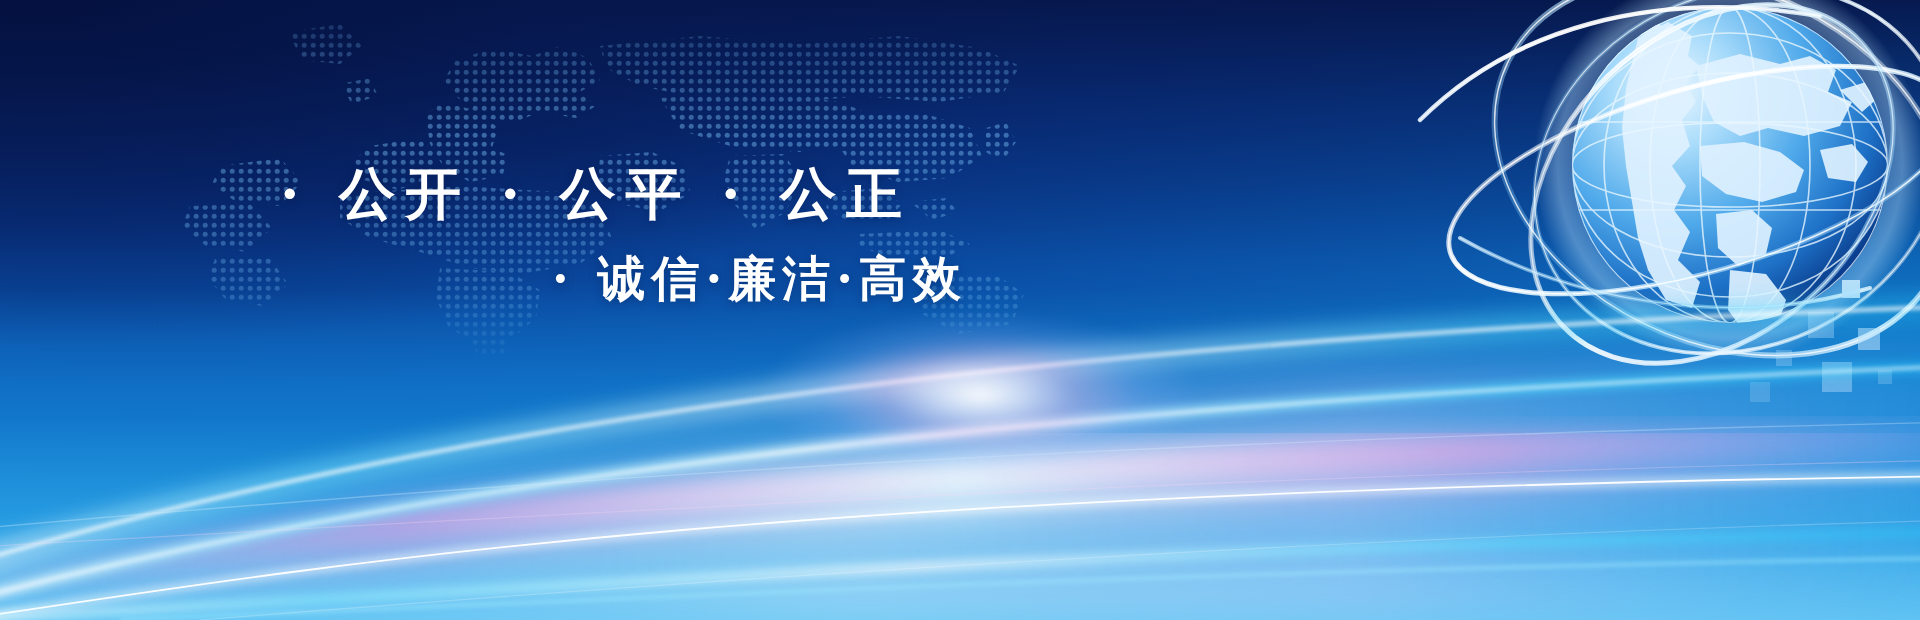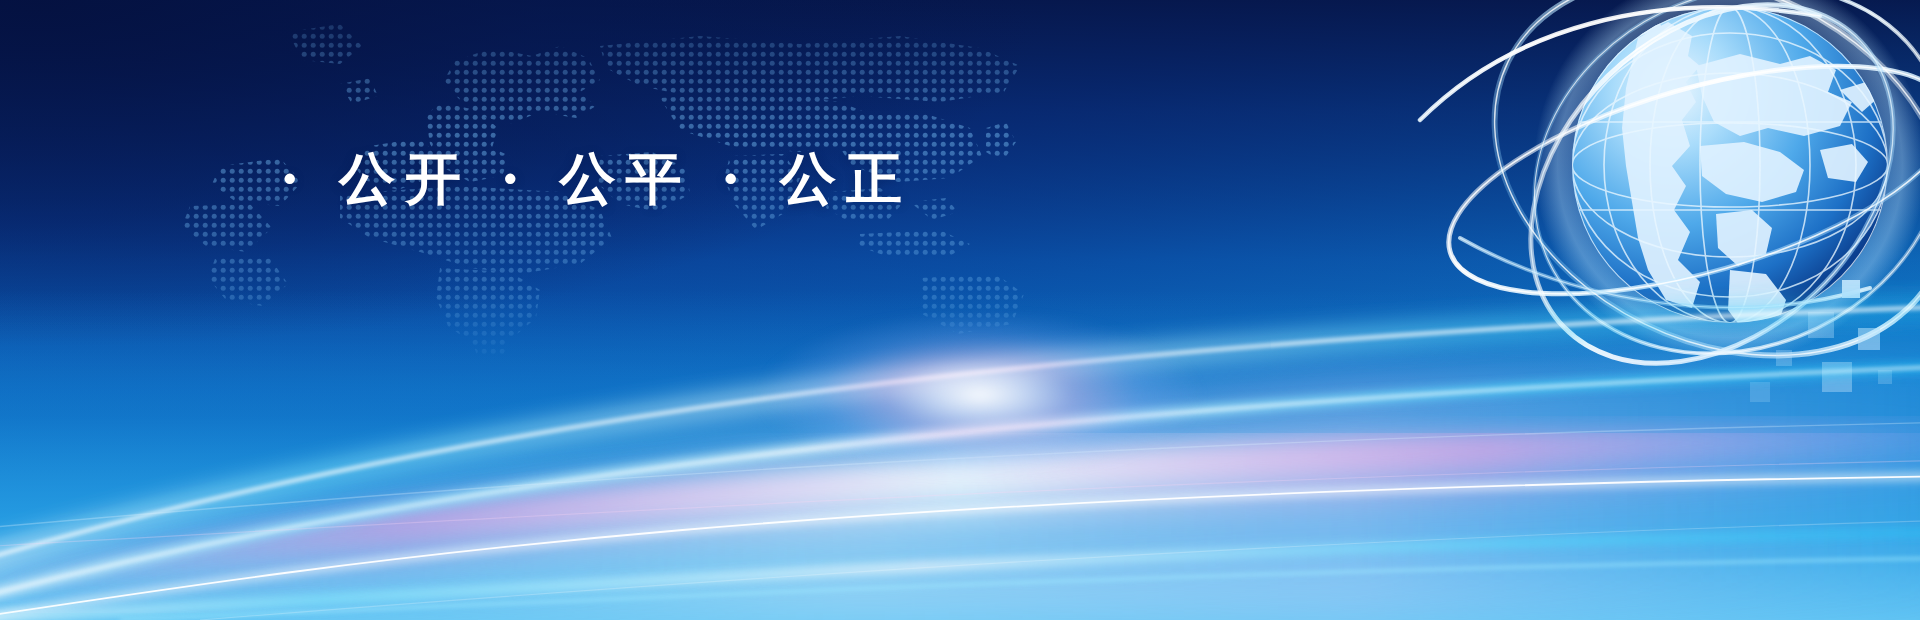--- a/index.html
+++ b/index.html
@@ -68,21 +68,21 @@
   .corebloom{
     position:absolute; left:700px; bottom:120px; width:560px; height:210px;
     background:radial-gradient(50% 50% at 50% 50%, rgba(255,255,255,0.98) 0%, rgba(255,245,255,0.72) 16%, rgba(243,196,238,0.42) 34%, rgba(170,190,255,0.18) 58%, rgba(120,200,255,0) 80%);
     filter:blur(6px);
     pointer-events:none;
   }
 
   
   .slogan{
     position:absolute;
-    left:0; top:0; width:1100px; height:340px;
+    left:0; top:15px; width:1100px; height:340px;
     pointer-events:none;
   }
   .line{
     position:absolute;
     color:#ffffff;
     white-space:nowrap;
     font-weight:700;
     font-family:"DejaVu Serif","Liberation Serif",serif;
     text-shadow:0 2px 10px rgba(0,20,70,.35);
   }
@@ -319,15 +319,16 @@
 
       <path d="M-40 250 C 520 200, 1120 160, 1960 142" stroke="#dff3ff" stroke-width="1.4" fill="none" opacity="0.30"></path>
       <path d="M-40 268 C 600 232, 1200 196, 1960 180" stroke="#ffd9f6" stroke-width="1.2" fill="none" opacity="0.28"></path>
       <path d="M200 340 C 700 300, 1300 258, 1960 240" stroke="#ffffff" stroke-width="1.1" fill="none" opacity="0.22"></path>
     </svg>
     <div class="corebloom"></div>
   </div>
 
   <div class="slogan">
     <div class="line line1">· 公开 · 公平 · 公正</div>
+    <div class="line line2">· 诚信·廉洁·高效</div>
   </div>
 
 </div>
 
 </body></html>

